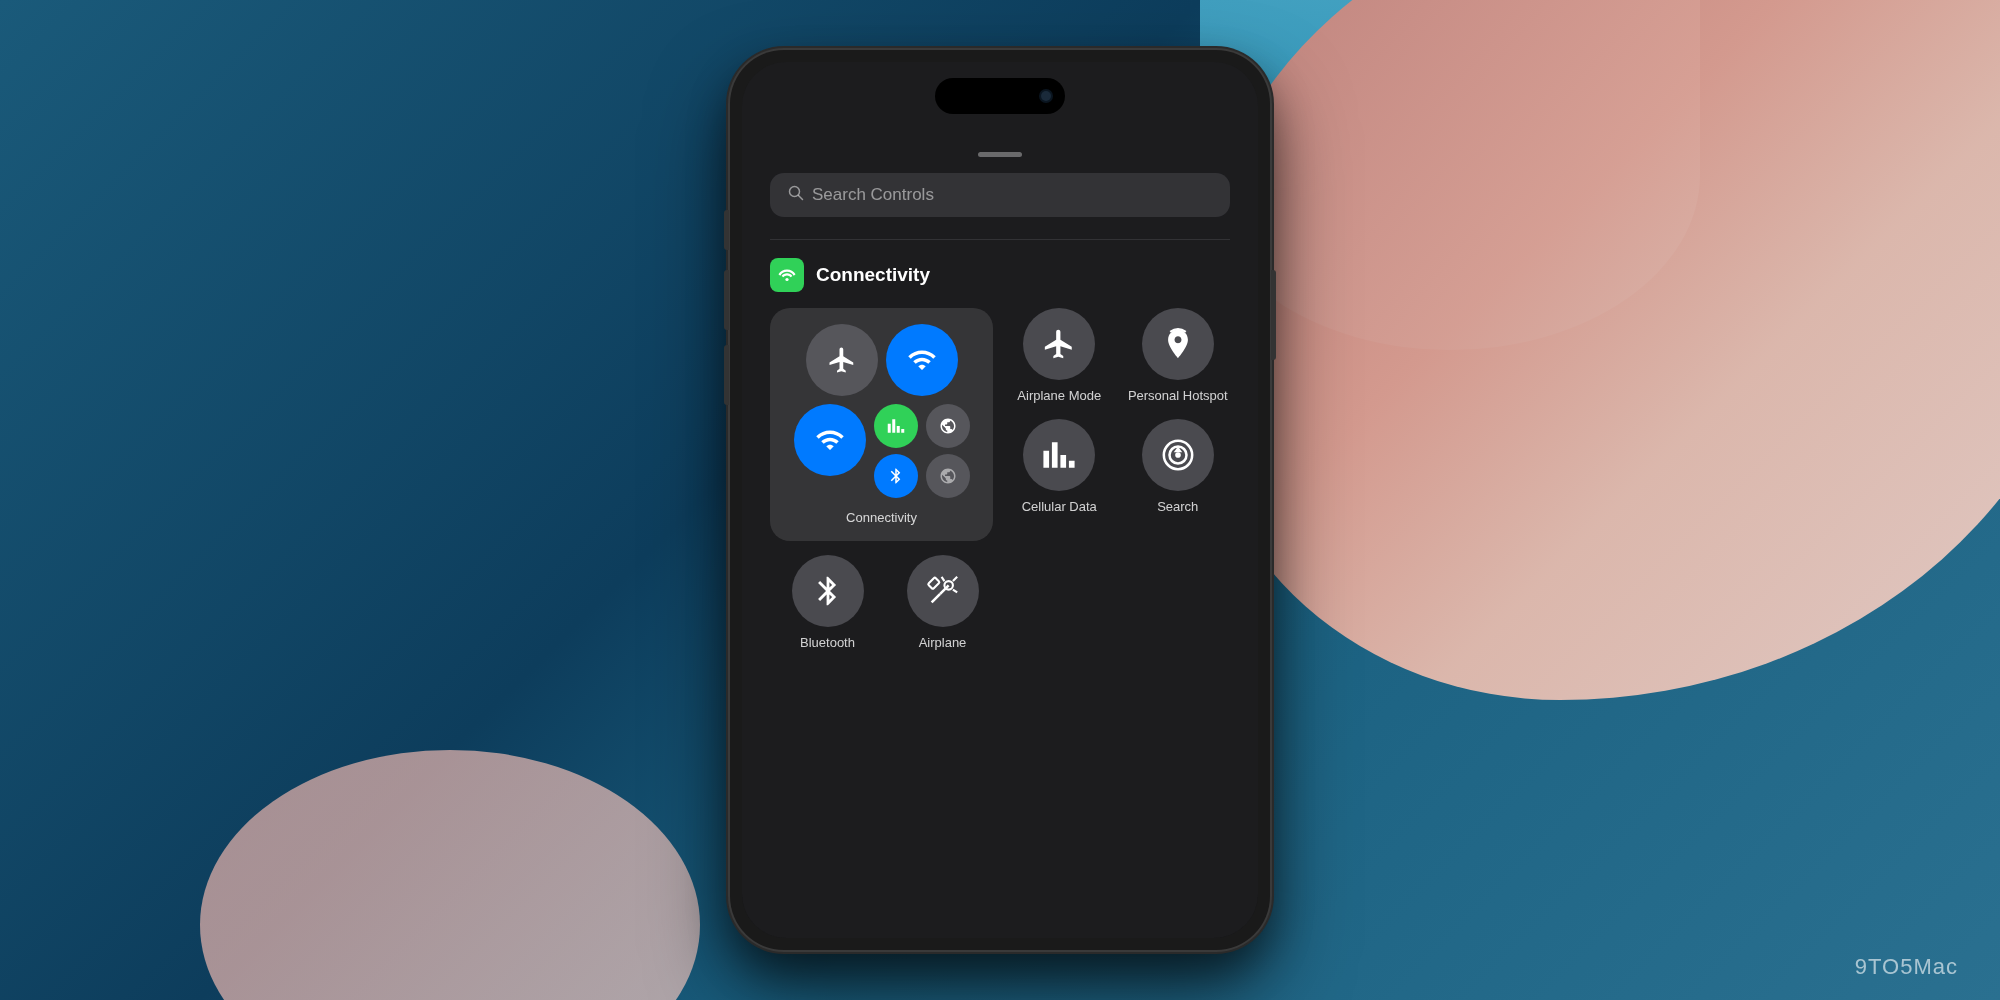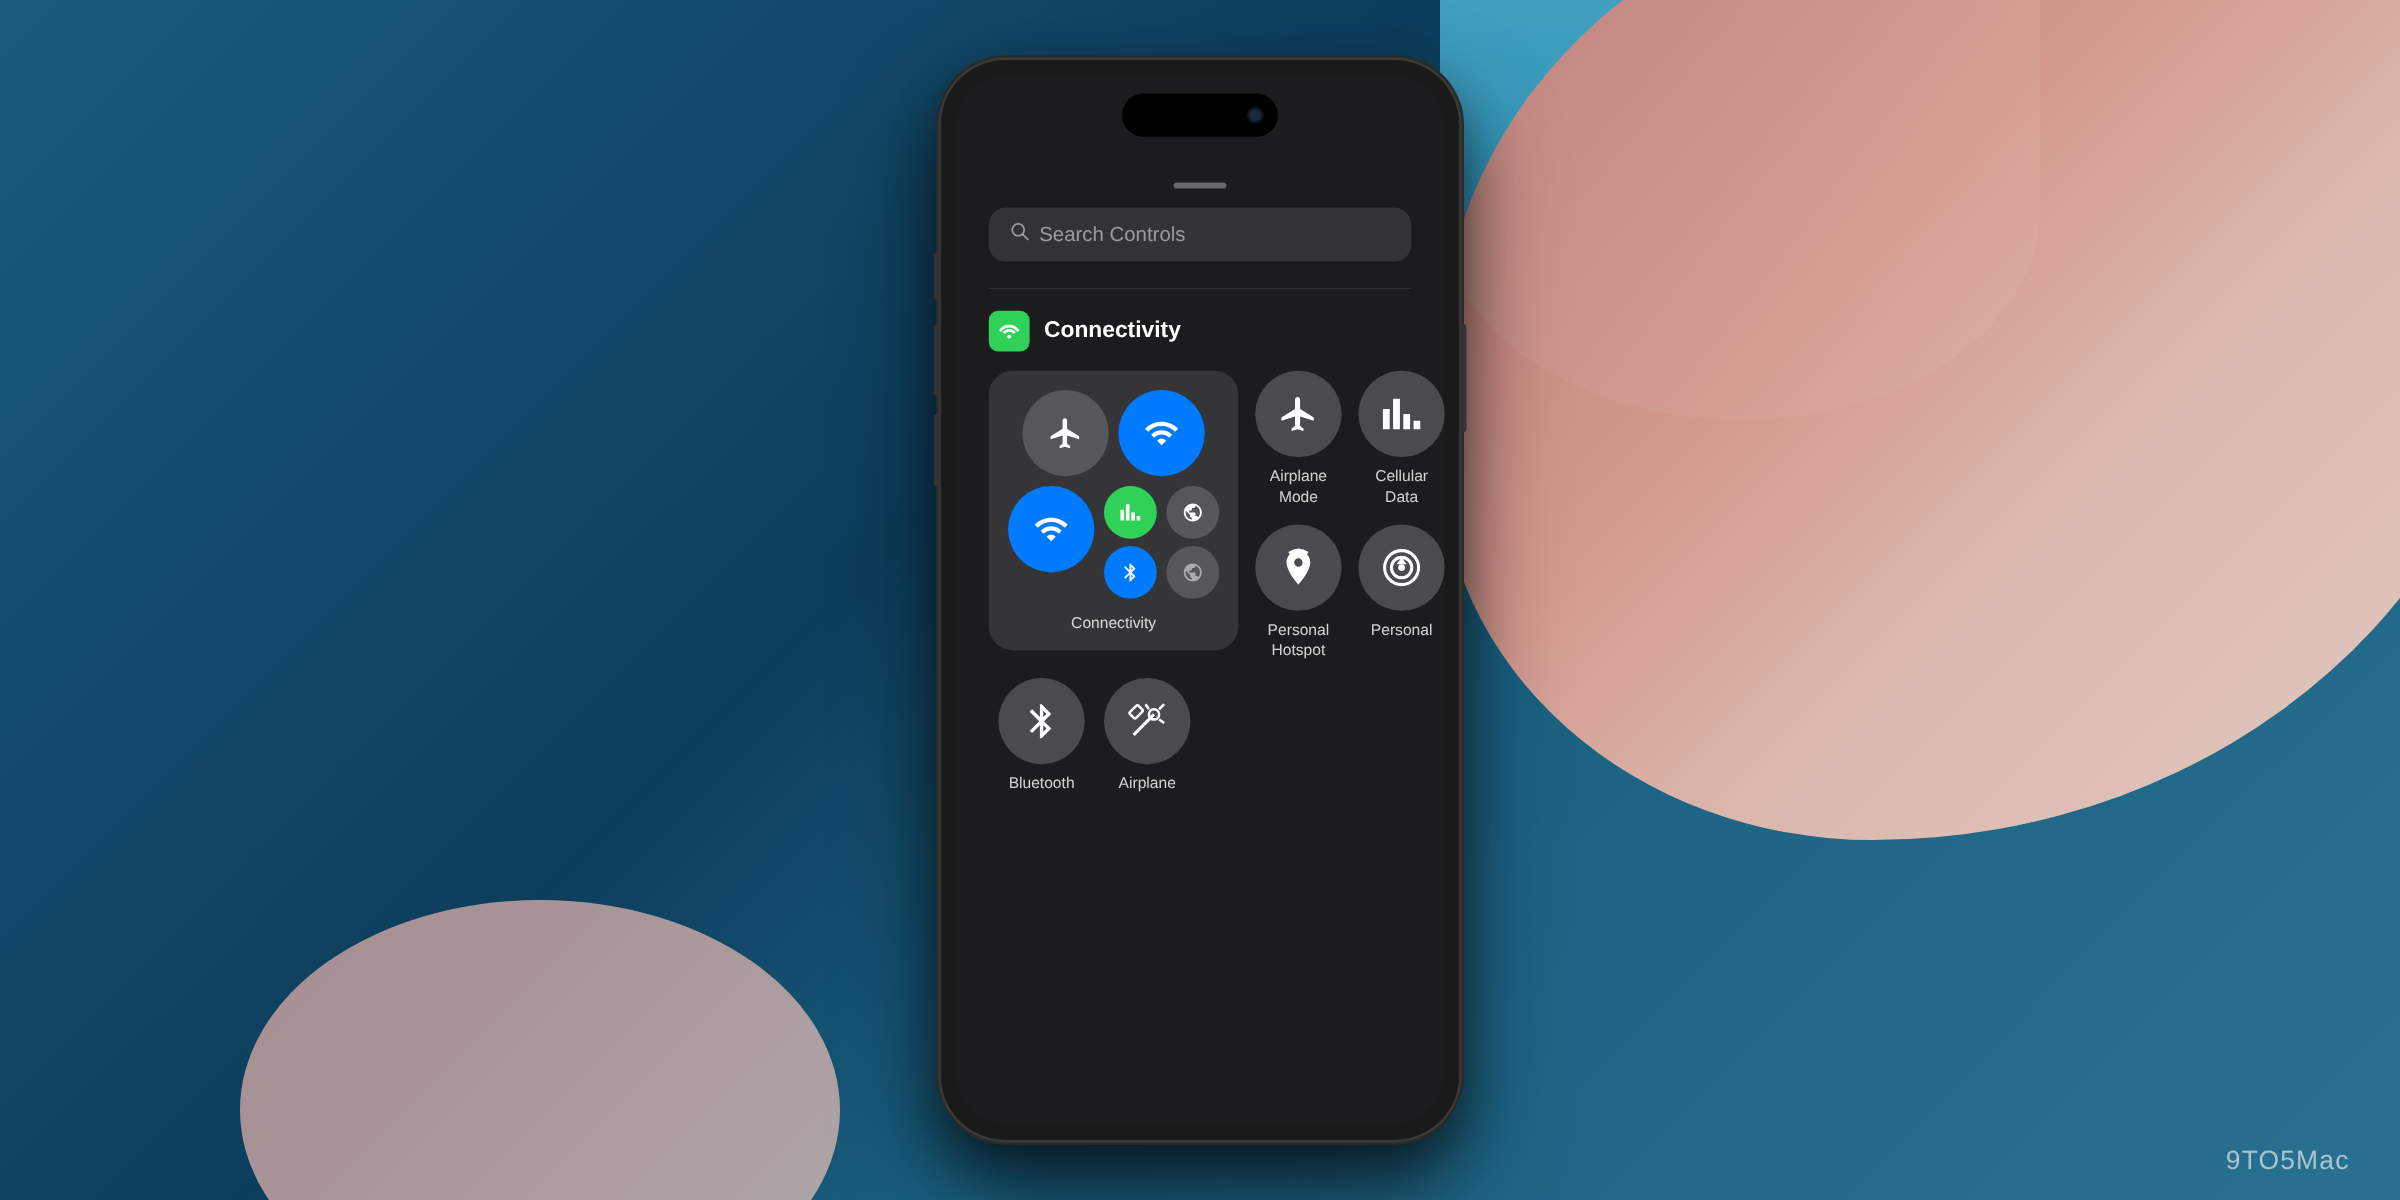--- a/index.html
+++ b/index.html
@@ -68,21 +68,21 @@
     
     .phone-wrapper {
       position: absolute;
       left: 50%;
       top: 50%;
       transform: translate(-50%, -50%);
       z-index: 5;
     }
 
     .phone {
-      width: 432px;
+      width: 540px;
       height: 900px;
       background: #1a1a1a;
       border-radius: 54px;
       position: relative;
       box-shadow:
         0 0 0 2px #3a3a3a,
         0 0 0 4px #2a2a2a,
         0 40px 80px rgba(0,0,0,0.6),
         0 20px 40px rgba(0,0,0,0.4);
     }
@@ -453,48 +453,48 @@
                 <svg width="34" height="34" viewBox="0 0 24 24" fill="white">
                   <path d="M21 16v-2l-8-5V3.5c0-.83-.67-1.5-1.5-1.5S10 2.67 10 3.5V9l-8 5v2l8-2.5V19l-2 1.5V22l3.5-1 3.5 1v-1.5L13 19v-5.5l8 2.5z"></path>
                 </svg>
               </div>
               <span class="control-label">Airplane Mode</span>
             </div>
 
             <div class="control-item">
               <div class="control-circle">
                 <svg width="34" height="34" viewBox="0 0 24 24" fill="white">
-                  <path d="M1 21h4V9H1v12zm6 0h4V3H7v18zm6 0h4v-9h-4v9zm6 0h4v-5h-4v5z"></path>
-                </svg>
-              </div>
-              <span class="control-label">Cellular Data</span>
-            </div>
-
-            <div class="control-item">
-              <div class="control-circle">
-                <svg width="34" height="34" viewBox="0 0 24 24" fill="white">
                   <path d="M12 2C8.13 2 5 5.13 5 9c0 5.25 7 13 7 13s7-7.75 7-13c0-3.87-3.13-7-7-7zm0 9.5c-1.38 0-2.5-1.12-2.5-2.5s1.12-2.5 2.5-2.5 2.5 1.12 2.5 2.5-1.12 2.5-2.5 2.5z"></path>
                   <circle cx="12" cy="9" r="3.5" fill="none" stroke="white" stroke-width="1.5"></circle>
                   <path d="M8.5 5.5 Q12 2 15.5 5.5" fill="none" stroke="white" stroke-width="1.5"></path>
                   <path d="M6.5 3.5 Q12 -0.5 17.5 3.5" fill="none" stroke="white" stroke-width="1.5"></path>
                 </svg>
               </div>
               <span class="control-label">Personal Hotspot</span>
+            </div>
+
+            <div class="control-item">
+              <div class="control-circle">
+                <svg width="34" height="34" viewBox="0 0 24 24" fill="white">
+                  <path d="M1 21h4V9H1v12zm6 0h4V3H7v18zm6 0h4v-9h-4v9zm6 0h4v-5h-4v5z"></path>
+                </svg>
+              </div>
+              <span class="control-label">Cellular Data</span>
             </div>
 
             <div class="control-item">
               <div class="control-circle">
                 <svg width="34" height="34" viewBox="0 0 24 24" fill="white">
                   <circle cx="12" cy="12" r="10" fill="none" stroke="white" stroke-width="1.8"></circle>
                   <circle cx="12" cy="12" r="6" fill="none" stroke="white" stroke-width="1.8"></circle>
                   <circle cx="12" cy="12" r="2" fill="white"></circle>
                   <path d="M12 6 L15 10 L9 10 Z" fill="white"></path>
                 </svg>
               </div>
-              <span class="control-label">Personal</span>
+              <span class="control-label">Search</span>
             </div>
           </div>
         </div>
 
         <div class="bottom-row-controls">
 
           <div class="control-item">
             <div class="control-circle">
               <svg width="34" height="34" viewBox="0 0 24 24" fill="white">
                 <path d="M17.71 7.71L12 2h-1v7.59L6.41 5 5 6.41 10.59 12 5 17.59 6.41 19 11 14.41V22h1l5.71-5.71-4.3-4.29 4.3-4.29zM13 5.83l1.88 1.88L13 9.59V5.83zm1.88 10.46L13 18.17v-3.76l1.88 1.88z"></path>

